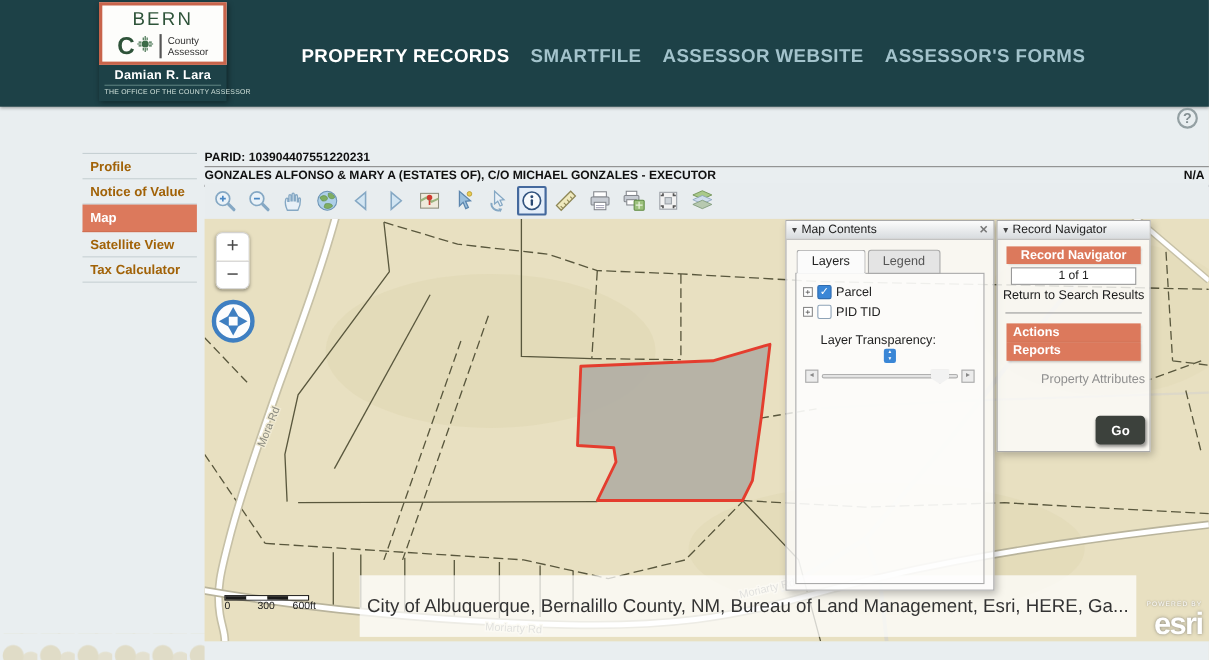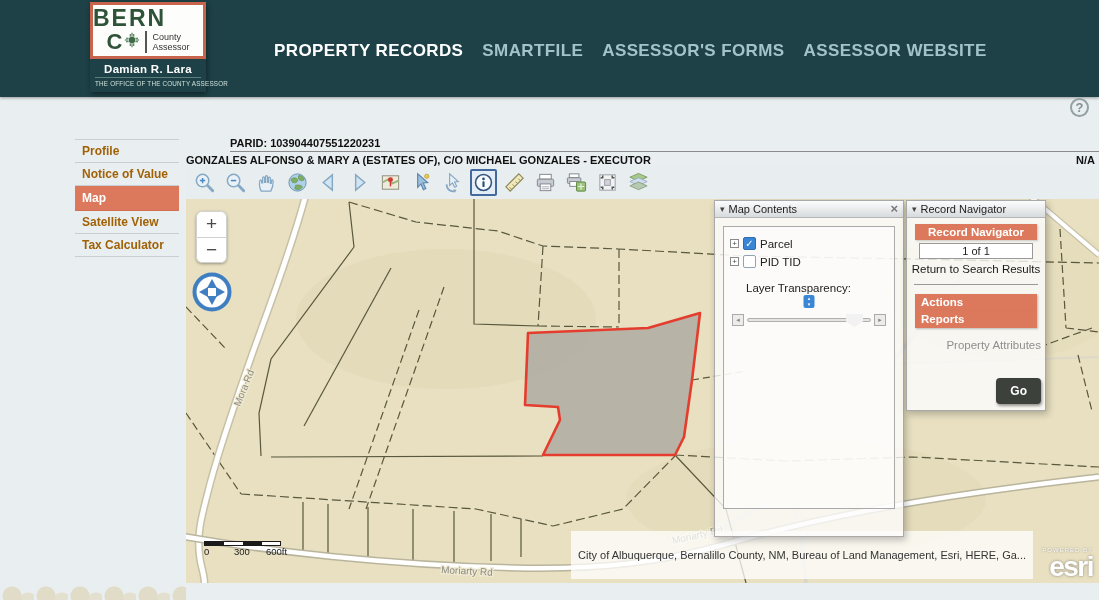--- a/index.html
+++ b/index.html
@@ -7,59 +7,59 @@
   body {
     position: relative;
     font-family: "Liberation Sans", sans-serif;
     background: #e9eef0;
     overflow: hidden;
   }
   
   .top-header { position:absolute; left:0; top:0; width:1099px; height:97px; background:#1d4147; box-shadow:0 1px 3px rgba(0,0,0,.35); }
   .logo-card { position:absolute; left:90px; top:2px; width:116px; height:90px; background:#1d4147; box-shadow:1px 2px 5px rgba(0,0,0,.45); }
   .logo-white { height:57px; background:#fdfdfb; border:3px solid #c8644b; padding-top:3px; }
-  .logo-word1 { text-align:left; font-weight:bold; font-size:23px; line-height:20px; letter-spacing:2px; color:#2e5339; }
+  .logo-word1 { text-align:center; font-weight:normal; font-size:17px; line-height:20px; letter-spacing:2px; color:#2e5339; }
   .logo-row2 { display:flex; align-items:center; justify-content:center; gap:2px; margin-top:1px; }
   .logo-word2 { font-weight:bold; font-size:22px; color:#2e5339; letter-spacing:0; }
   .logo-divider { width:2px; height:22px; background:#555; margin:0 3px; }
   .logo-sub { font-size:9px; color:#333; line-height:10px; }
   .logo-officer { color:#fff; text-align:center; font-size:11.5px; font-weight:bold; padding-top:4px; letter-spacing:.3px; }
   .logo-tagline { color:#cfe0da; font-size:6.3px; text-align:center; margin:2px 5px 0; padding-top:2px; border-top:1px solid #5a7f7d; letter-spacing:.2px; white-space:nowrap; }
   .main-nav { position:absolute; left:274px; top:41px; display:flex; gap:19px; }
   .nav-link { font-size:17px; font-weight:bold; letter-spacing:.4px; color:#a3c3cc; text-decoration:none; white-space:nowrap; }
   .nav-link.active { color:#ffffff; }
   .help-btn { position:absolute; top:98px; right:10px; width:19px; height:19px; border:2px solid #94a0a3; border-radius:50%; color:#848f92; font-size:13px; font-weight:bold; text-align:center; line-height:15px; background:transparent; cursor:pointer; }
   
   .sidebar { position:absolute; left:75px; top:139px; width:104px; border-top:1px solid #c6d0d3; }
   .side-item { font-size:12px; font-weight:bold; color:#a16207; padding:4px 3px 4px 7px; border-bottom:1px solid #c6d0d3; cursor:pointer; }
   .side-item.active { background:#dc795c; color:#fff; border-bottom-color:#d06f52; padding-top:5px; padding-bottom:5px; }
   
   .rec-head { position:absolute; left:186px; top:137px; width:913px; }
-  .parid { font-size:11px; font-weight:bold; color:#101010; padding-bottom:2px; border-bottom:1px solid #8a8a8a;margin-left:44px; }
+  .parid { font-size:11px; font-weight:bold; color:#101010; padding-bottom:2px; border-bottom:1px solid #8a8a8a; }
   .owner-row { display:flex; justify-content:space-between; align-items:flex-end; font-size:11px; font-weight:bold; color:#101010; padding:2px 4px 2px 0; border-bottom:2px solid #2f2f2f; }
   
   .map-toolbar { position:absolute; left:186px; top:166px; width:913px; height:33px; background:#e8edef; display:flex; align-items:center; gap:4px; padding-left:5px; }
   .tool { width:27px; height:27px; display:flex; align-items:center; justify-content:center; cursor:pointer; }
   .tool.active { border:2px solid #44699d; background:#e3edf8; border-radius:2px; }
   
   .map { position:absolute; left:186px; top:199px; width:913px; height:384px; background:#e8e0c1; overflow:hidden; }
   .map svg.basemap { position:absolute; left:0; top:0; }
   .zoom-ctl { position:absolute; left:10px; top:12px; width:31px; border-radius:6px; box-shadow:0 1px 3px rgba(0,0,0,.35); overflow:hidden; }
   .zoom-btn { width:31px; height:26px; background:#fff; border:1px solid #d0d0d0; font-size:19px; color:#4a4a4a; text-align:center; line-height:24px; cursor:pointer; }
   .zoom-btn.zin { border-radius:6px 6px 0 0; border-bottom:none; }
   .zoom-btn.zout { border-radius:0 0 6px 6px; }
   .compass { position:absolute; left:5px; top:72px; width:42px; height:42px; cursor:pointer; }
   .scalebar { position:absolute; left:18px; bottom:26px; width:80px; }
   .scalebar .bar { display:flex; height:5px; border:1px solid #1a1a1a; width:77px; }
   .scalebar .seg { height:100%; }
   .scalebar .labels { position:relative; height:11px; font-size:9.5px; color:#1a1a1a; }
   .scalebar .l0 { position:absolute; left:0; }
   .scalebar .l1 { position:absolute; left:30px; }
   .scalebar .l2 { position:absolute; left:62px; white-space:nowrap; }
-  .attribution { position:absolute; right:66px; bottom:4px; background:rgba(255,255,255,.74); padding:18px 7px; font-size:11px; color:#333; white-space:nowrap; }
+  .attribution { position:absolute; right:66px; bottom:4px; background:rgba(255,255,255,.74); padding:18px 7px; font-size:17px; color:#333; white-space:nowrap; }
   .esri-logo { position:absolute; right:6px; bottom:2px; text-align:right; color:#fff; line-height:1; }
   .esri-powered { font-size:6px; letter-spacing:1px; opacity:.95; text-shadow:0 0 2px rgba(90,90,90,.8); }
   .esri-brand { font-size:28px; font-weight:bold; letter-spacing:-1.5px; text-shadow:0 0 3px rgba(90,90,90,.7); }
   
   .panel { position:absolute; background:rgba(252,252,252,.80); border:1px solid #a9a9a9; box-shadow:2px 3px 7px rgba(0,0,0,.25); }
   .panel-hd { height:17px; background:linear-gradient(#fcfcfc,#d7dbde); border-bottom:1px solid #b5b5b5; font-size:11px; color:#222; display:flex; align-items:center; gap:4px; padding:0 5px; cursor:pointer; }
   .hd-caret { font-size:9px; color:#444; }
   .hd-close { margin-left:auto; color:#777; font-size:13px; font-weight:bold; cursor:pointer; line-height:12px; }
   .mc-panel { left:528px; top:1px; width:190px; height:337px; }
   .mc-body { padding:9px 8px 0 8px; }
@@ -117,22 +117,22 @@
           <div>Assessor</div>
         </span>
       </div>
     </div>
     <div class="logo-officer">Damian R. Lara</div>
     <div class="logo-tagline">THE OFFICE OF THE COUNTY ASSESSOR</div>
   </div>
   <nav class="main-nav">
     <a href="#" class="nav-link active">PROPERTY RECORDS</a>
     <a href="#" class="nav-link">SMARTFILE</a>
+    <a href="#" class="nav-link">ASSESSOR WEBSITE</a>
     <a href="#" class="nav-link">ASSESSOR'S FORMS</a>
-    <a href="#" class="nav-link">ASSESSOR WEBSITE</a>
   </nav>
 </div>
 
 <button class="help-btn">?</button>
 
 <div class="sidebar">
   <div class="side-item">Profile</div>
   <div class="side-item">Notice of Value</div>
   <div class="side-item active">Map</div>
   <div class="side-item">Satellite View</div>
@@ -339,20 +339,24 @@
     <div class="esri-brand">esri</div>
   </div>
 
   <div class="panel mc-panel">
     <div class="panel-hd">
       <span class="hd-caret">▾</span>
       <span>Map Contents</span>
       <span class="hd-close">×</span>
     </div>
     <div class="mc-body">
+      <div class="tabs">
+        <div class="tab active">Layers</div>
+        <div class="tab">Legend</div>
+      </div>
       <div class="tab-body">
         <div class="lrow">
           <span class="treebox">+</span>
           <span class="cb checked">✓</span>
           <span>Parcel</span>
         </div>
         <div class="lrow">
           <span class="treebox">+</span>
           <span class="cb"></span>
           <span>PID TID</span>

